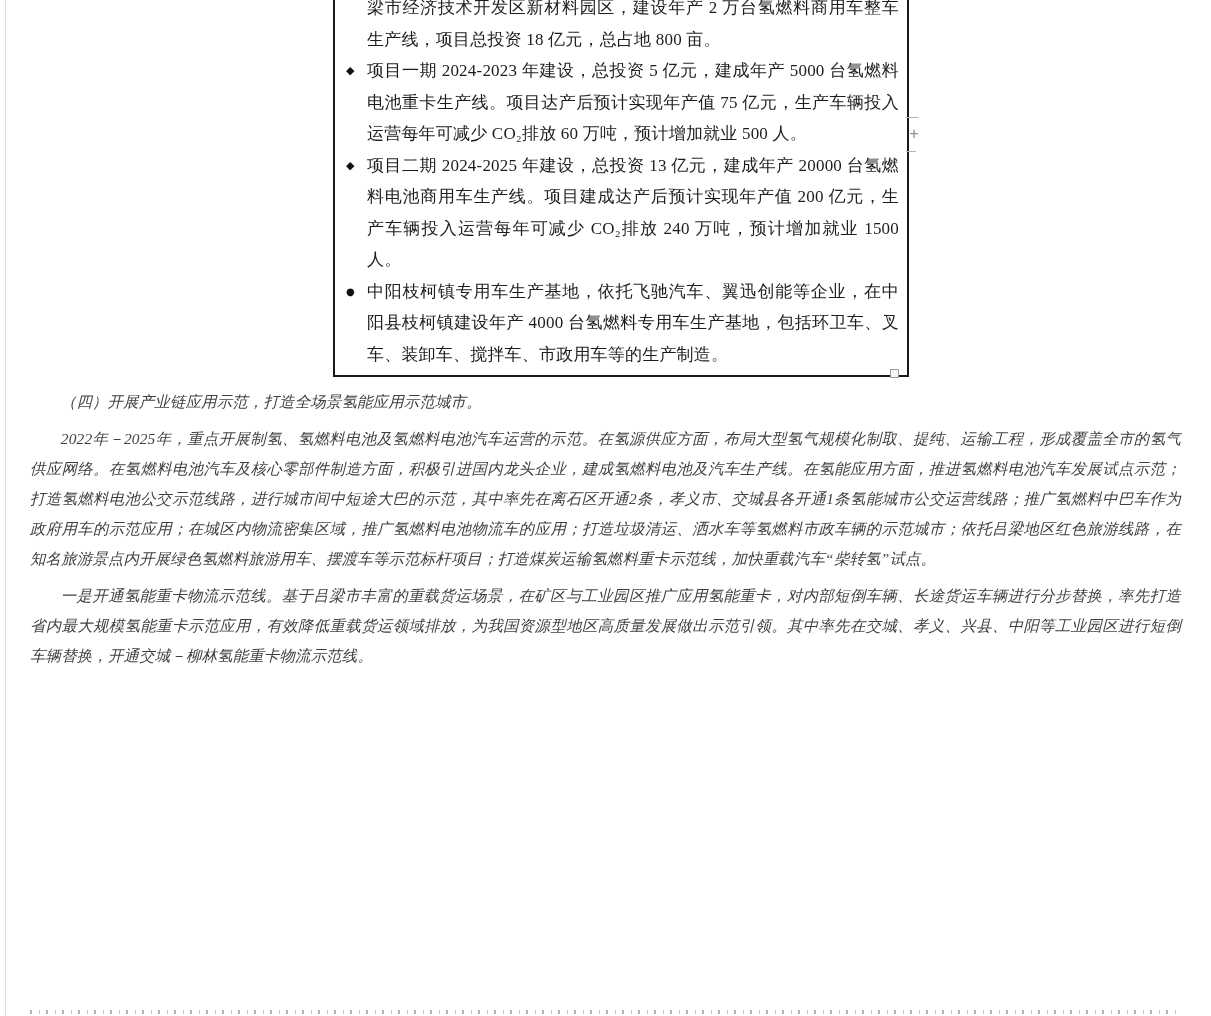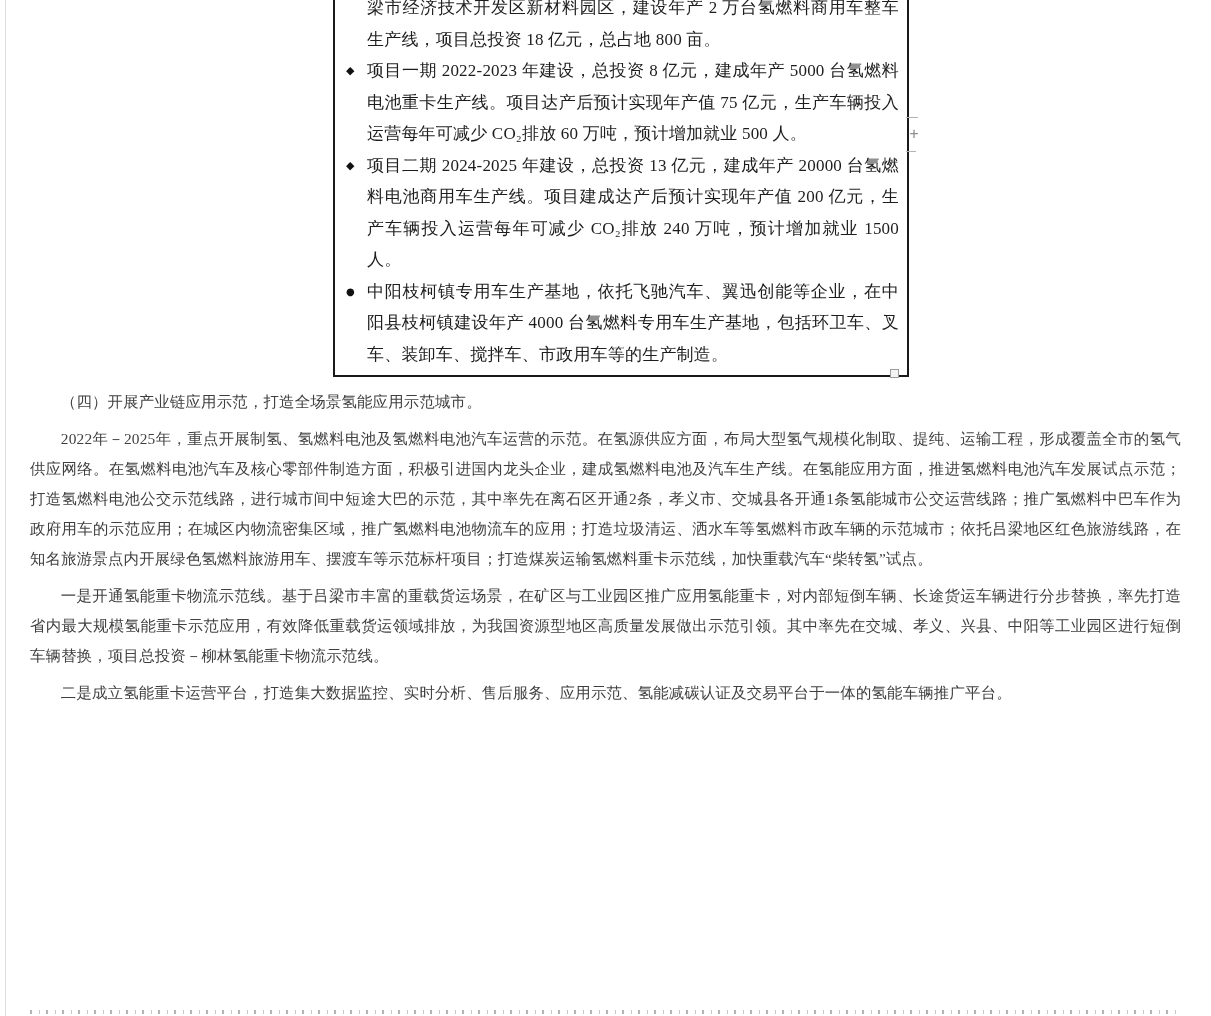--- a/index.html
+++ b/index.html
@@ -29,21 +29,21 @@
   }
   .resize-handle{
     position:absolute;left:890px;top:369px;width:9px;height:9px;
     border:1px solid #9c9c9c;background:#f4f4f4;box-sizing:border-box;cursor:nwse-resize;
   }
   
   .bodytext{
     position:absolute;left:30px;top:387px;width:1151px;
     font-size:15.4px;line-height:30px;color:#3f3f3f;
   }
-  .bodytext p{margin:0 0 7px 0;text-indent:2em;text-align:justify;letter-spacing:0.2px;}
+  .bodytext p{margin:0 0 7px 0;text-indent:2em;text-align:justify;letter-spacing:0.2px;font-style:italic;}
   
   .clip-strip{
     position:absolute;left:30px;top:1010px;width:1151px;height:4px;opacity:.55;
     background:repeating-linear-gradient(90deg,#777 0 2px,transparent 2px 9px,#999 9px 10px,transparent 10px 16px);
   }
 </style>
 </head>
 <body>
 
 <div class="page">
@@ -51,40 +51,39 @@
   <div class="left-edge"></div>
 
   <div class="tbox">
     <div>
         <div class="bitem">
           <span class="bullet none"></span>
           <span class="btext">梁市经济技术开发区新材料园区，建设年产 2 万台氢燃料商用车整车生产线，项目总投资 18 亿元，总占地 800 亩。</span>
         </div>
         <div class="bitem">
           <span class="bullet diamond">◆</span>
-          <span class="btext">项目一期 2022-2023 年建设，总投资 8 亿元，建成年产 5000 台氢燃料电池重卡生产线。项目达产后预计实现年产值 75 亿元，生产车辆投入运营每年可减少 CO₂排放 60 万吨，预计增加就业 500 人。</span>
+          <span class="btext">项目一期 2024-2023 年建设，总投资 5 亿元，建成年产 5000 台氢燃料电池重卡生产线。项目达产后预计实现年产值 75 亿元，生产车辆投入运营每年可减少 CO₂排放 60 万吨，预计增加就业 500 人。</span>
         </div>
         <div class="bitem">
           <span class="bullet diamond">◆</span>
           <span class="btext">项目二期 2024-2025 年建设，总投资 13 亿元，建成年产 20000 台氢燃料电池商用车生产线。项目建成达产后预计实现年产值 200 亿元，生产车辆投入运营每年可减少 CO₂排放 240 万吨，预计增加就业 1500 人。</span>
         </div>
         <div class="bitem">
           <span class="bullet circle">●</span>
           <span class="btext">中阳枝柯镇专用车生产基地，依托飞驰汽车、翼迅创能等企业，在中阳县枝柯镇建设年产 4000 台氢燃料专用车生产基地，包括环卫车、叉车、装卸车、搅拌车、市政用车等的生产制造。</span>
         </div>
       </div>
   </div>
 
   <div class="hline" style="left:906px;top:117px;width:12px;"></div>
   <div class="plus-handle">+</div>
   <div class="hline" style="left:906px;top:151px;width:10px;"></div>
   <div class="resize-handle"></div>
 
   <div class="bodytext">
       <p>（四）开展产业链应用示范，打造全场景氢能应用示范城市。</p>
       <p>2022年－2025年，重点开展制氢、氢燃料电池及氢燃料电池汽车运营的示范。在氢源供应方面，布局大型氢气规模化制取、提纯、运输工程，形成覆盖全市的氢气供应网络。在氢燃料电池汽车及核心零部件制造方面，积极引进国内龙头企业，建成氢燃料电池及汽车生产线。在氢能应用方面，推进氢燃料电池汽车发展试点示范；打造氢燃料电池公交示范线路，进行城市间中短途大巴的示范，其中率先在离石区开通2条，孝义市、交城县各开通1条氢能城市公交运营线路；推广氢燃料中巴车作为政府用车的示范应用；在城区内物流密集区域，推广氢燃料电池物流车的应用；打造垃圾清运、洒水车等氢燃料市政车辆的示范城市；依托吕梁地区红色旅游线路，在知名旅游景点内开展绿色氢燃料旅游用车、摆渡车等示范标杆项目；打造煤炭运输氢燃料重卡示范线，加快重载汽车“柴转氢”试点。</p>
-      <p>一是开通氢能重卡物流示范线。基于吕梁市丰富的重载货运场景，在矿区与工业园区推广应用氢能重卡，对内部短倒车辆、长途货运车辆进行分步替换，率先打造省内最大规模氢能重卡示范应用，有效降低重载货运领域排放，为我国资源型地区高质量发展做出示范引领。其中率先在交城、孝义、兴县、中阳等工业园区进行短倒车辆替换，项目总投资－柳林氢能重卡物流示范线。</p>
-      <p>二是成立氢能重卡运营平台，打造集大数据监控、实时分析、售后服务、应用示范、氢能减碳认证及交易平台于一体的氢能车辆推广平台。</p>
+      <p>一是开通氢能重卡物流示范线。基于吕梁市丰富的重载货运场景，在矿区与工业园区推广应用氢能重卡，对内部短倒车辆、长途货运车辆进行分步替换，率先打造省内最大规模氢能重卡示范应用，有效降低重载货运领域排放，为我国资源型地区高质量发展做出示范引领。其中率先在交城、孝义、兴县、中阳等工业园区进行短倒车辆替换，开通交城－柳林氢能重卡物流示范线。</p>
     </div>
 
   <div class="clip-strip"></div>
 
 </div>
 
 </body></html>

